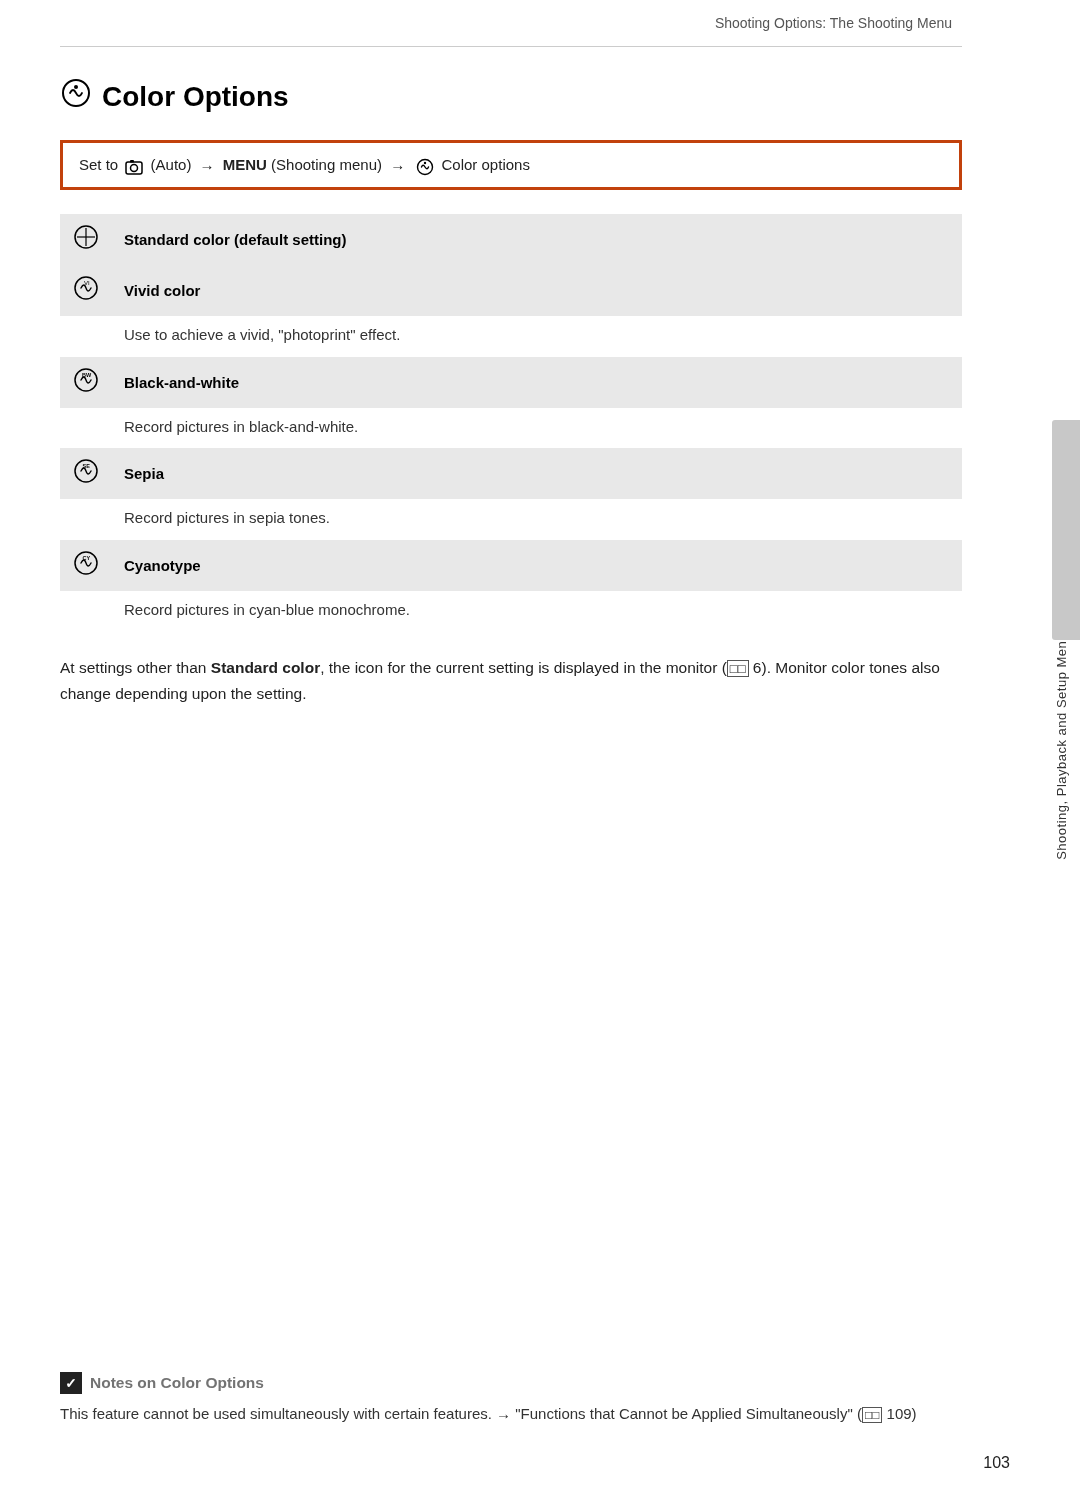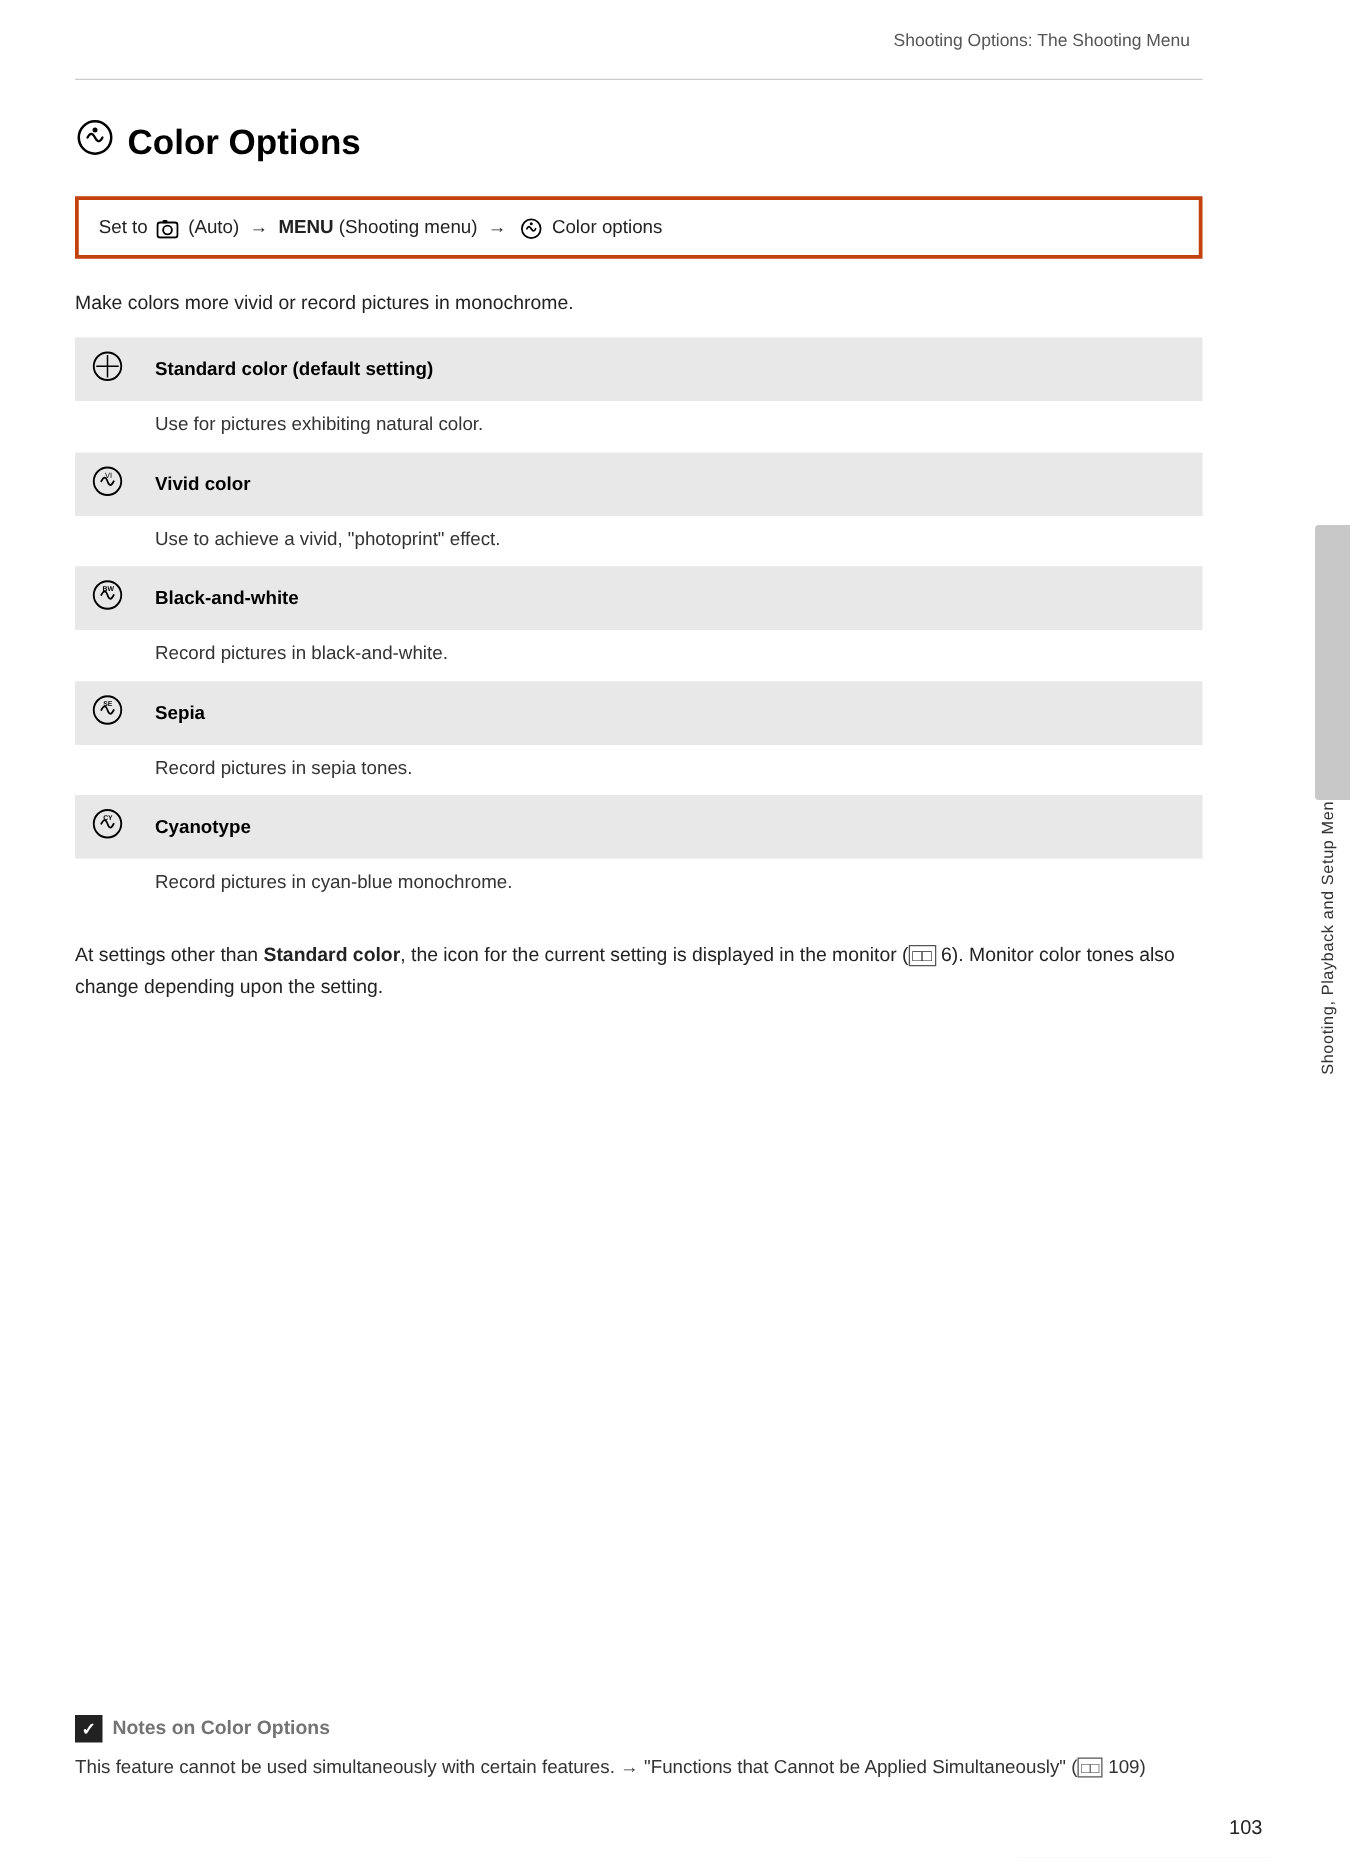--- a/index.html
+++ b/index.html
@@ -56,21 +56,21 @@
     }
 
     .main-content {
       flex: 1;
       padding: 0 60px 60px 60px;
       padding-right: 80px;
       max-width: 1042px;
     }
 
     .top-header {
-      height: 64px;
+      height: 47px;
       display: flex;
       align-items: center;
       justify-content: flex-end;
       border-bottom: 1px solid #ccc;
       margin-bottom: 30px;
       padding-right: 10px;
     }
 
     .top-header-text {
       font-size: 14px;
@@ -254,37 +254,33 @@
       <span class="icon-inline">
         <svg width="18" height="18" viewBox="0 0 18 18" fill="none" xmlns="http://www.w3.org/2000/svg" style="vertical-align:middle;margin:0 3px;">
           <circle cx="9" cy="9" r="7.5" stroke="black" stroke-width="1.4" fill="none"></circle>
           <path d="M5.5 9 Q7 5.5 9 9 Q11 12.5 12.5 9" stroke="black" stroke-width="1.4" fill="none" stroke-linecap="round"></path>
           <circle cx="9" cy="5" r="1.2" fill="black"></circle>
         </svg>
       </span>
       <span>Color options</span>
     </div>
 
-    <p class="intro-text">Make colors more vivid or record pictures in monochrome.</p>
 
     <table class="options-table">
 
       <tbody>
           <tr class="option-header-row">
         <td class="option-icon-cell">
           <svg width="26" height="26" viewBox="0 0 26 26" fill="none" xmlns="http://www.w3.org/2000/svg">
             <circle cx="13" cy="13" r="11" stroke="black" stroke-width="1.5" fill="none"></circle>
             <line x1="13" y1="4" x2="13" y2="22" stroke="black" stroke-width="1.2"></line>
             <line x1="4" y1="13" x2="22" y2="13" stroke="black" stroke-width="1.2"></line>
           </svg>
         </td>
         <td class="option-label-cell">Standard color (default setting)</td>
-      </tr>
-      <tr class="option-desc-row">
-        <td colspan="2" class="option-desc-cell">Use for pictures exhibiting natural color.</td>
       </tr>
 
       <tr class="option-header-row">
         <td class="option-icon-cell">
           <svg width="26" height="26" viewBox="0 0 26 26" fill="none" xmlns="http://www.w3.org/2000/svg">
             <circle cx="13" cy="13" r="11" stroke="black" stroke-width="1.5" fill="none"></circle>
             <path d="M8 13 Q11 7 13 13 Q15 19 18 13" stroke="black" stroke-width="1.4" fill="none" stroke-linecap="round"></path>
             <text x="11" y="10" font-size="6" fill="black" font-family="Arial">VI</text>
           </svg>
         </td>

